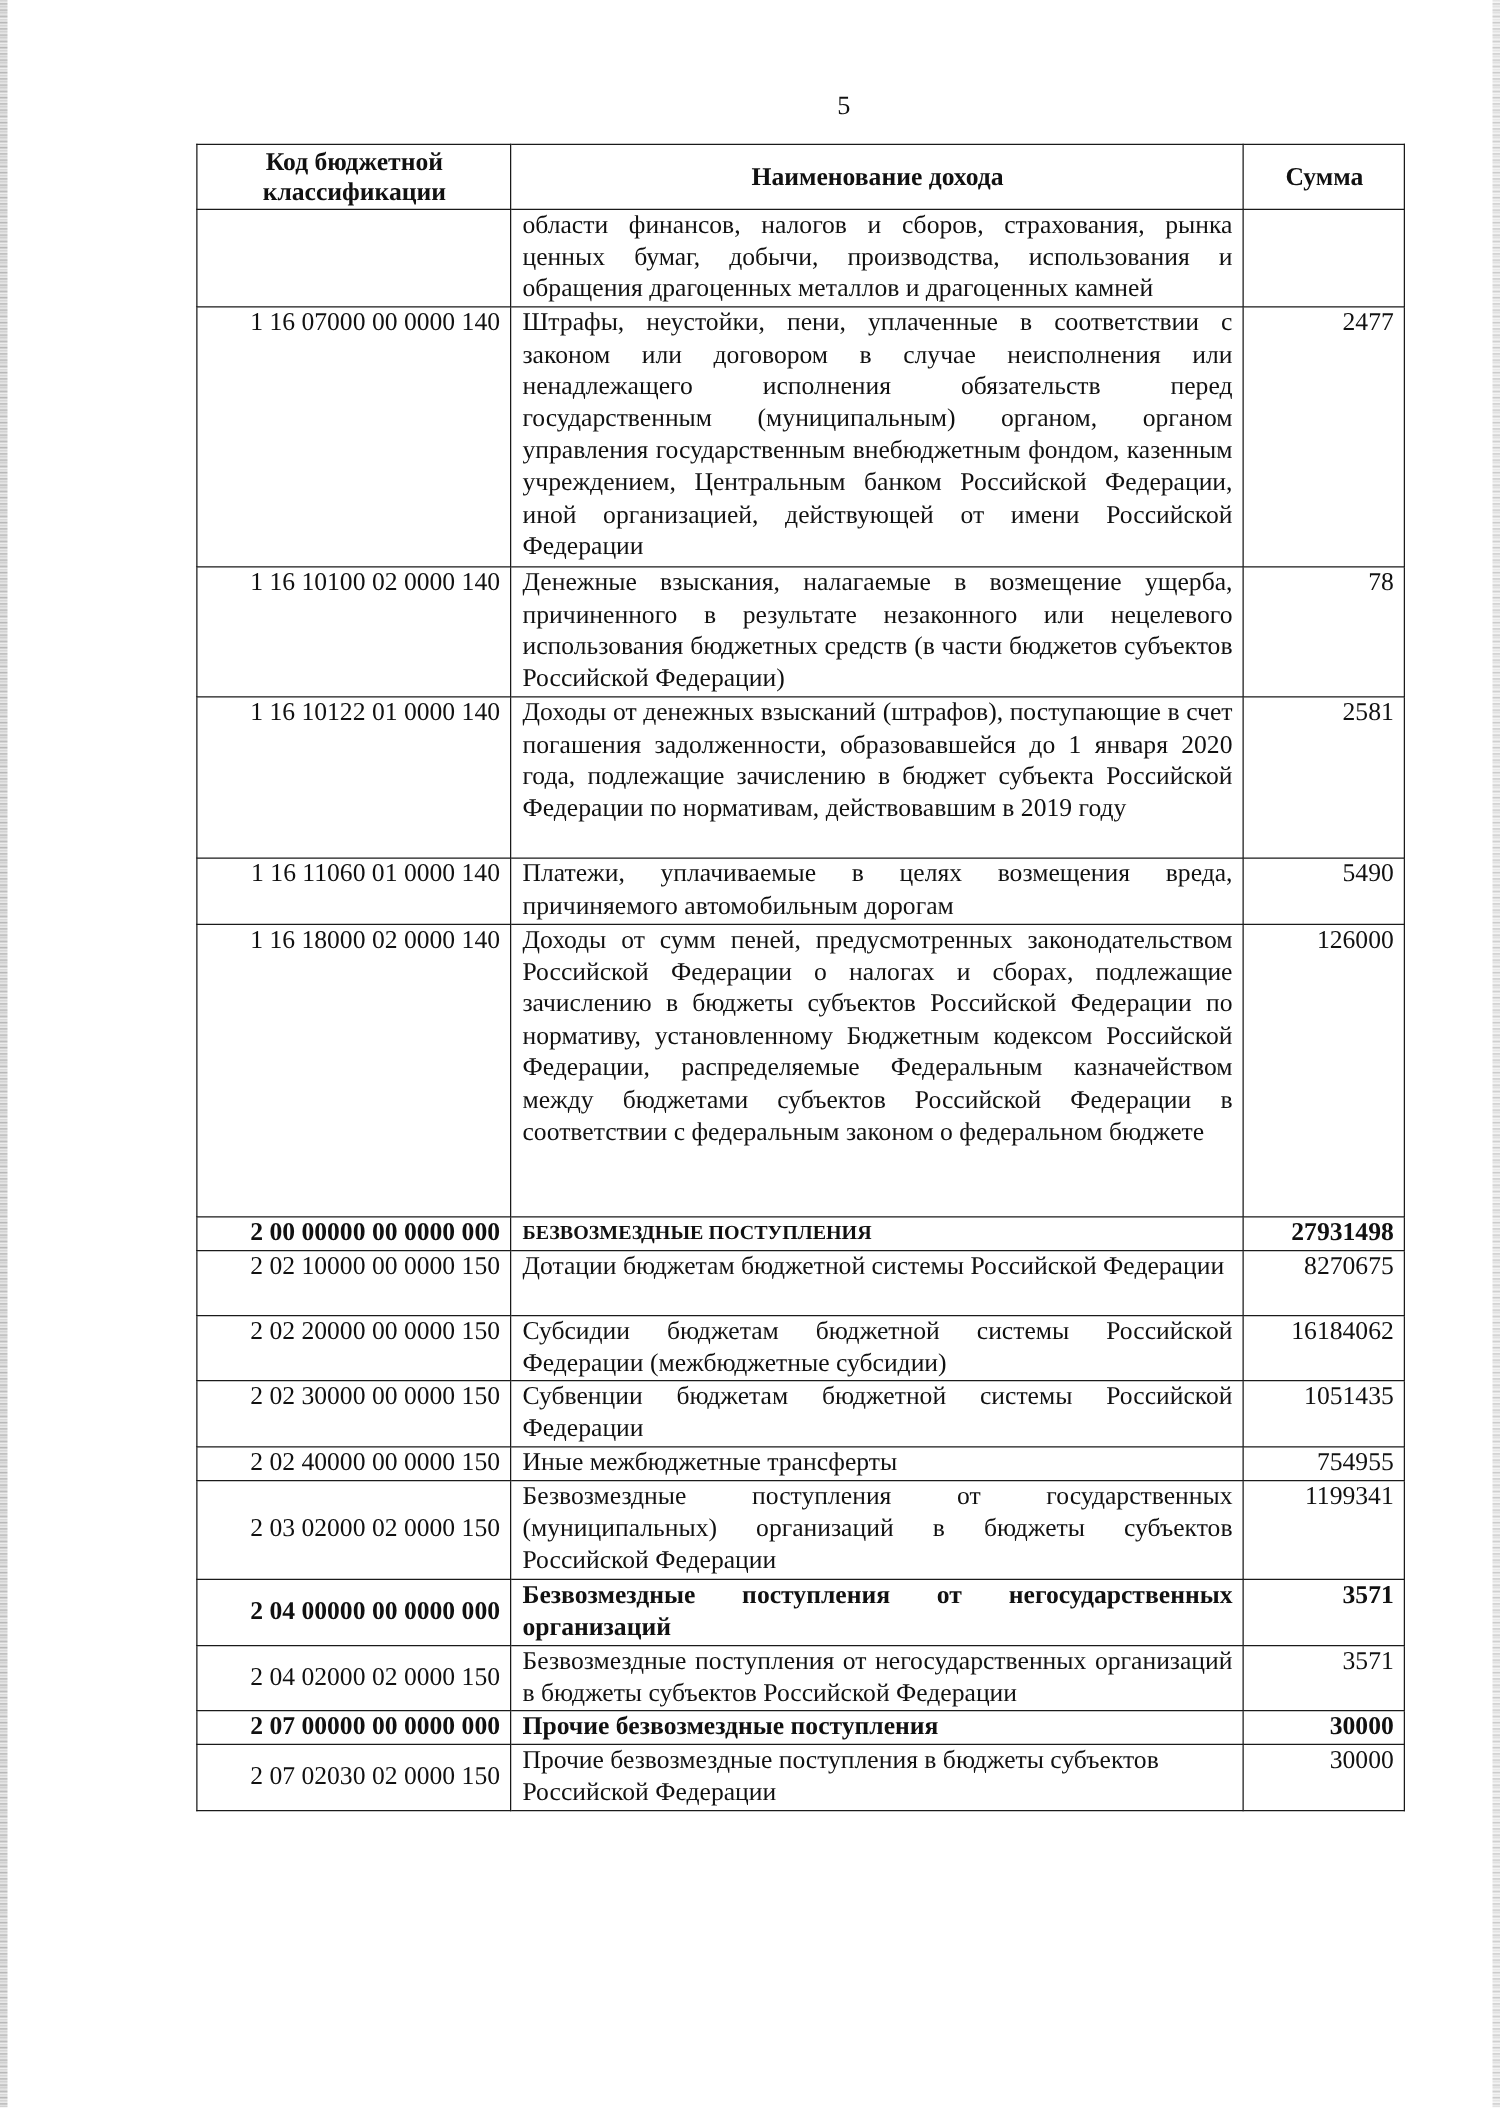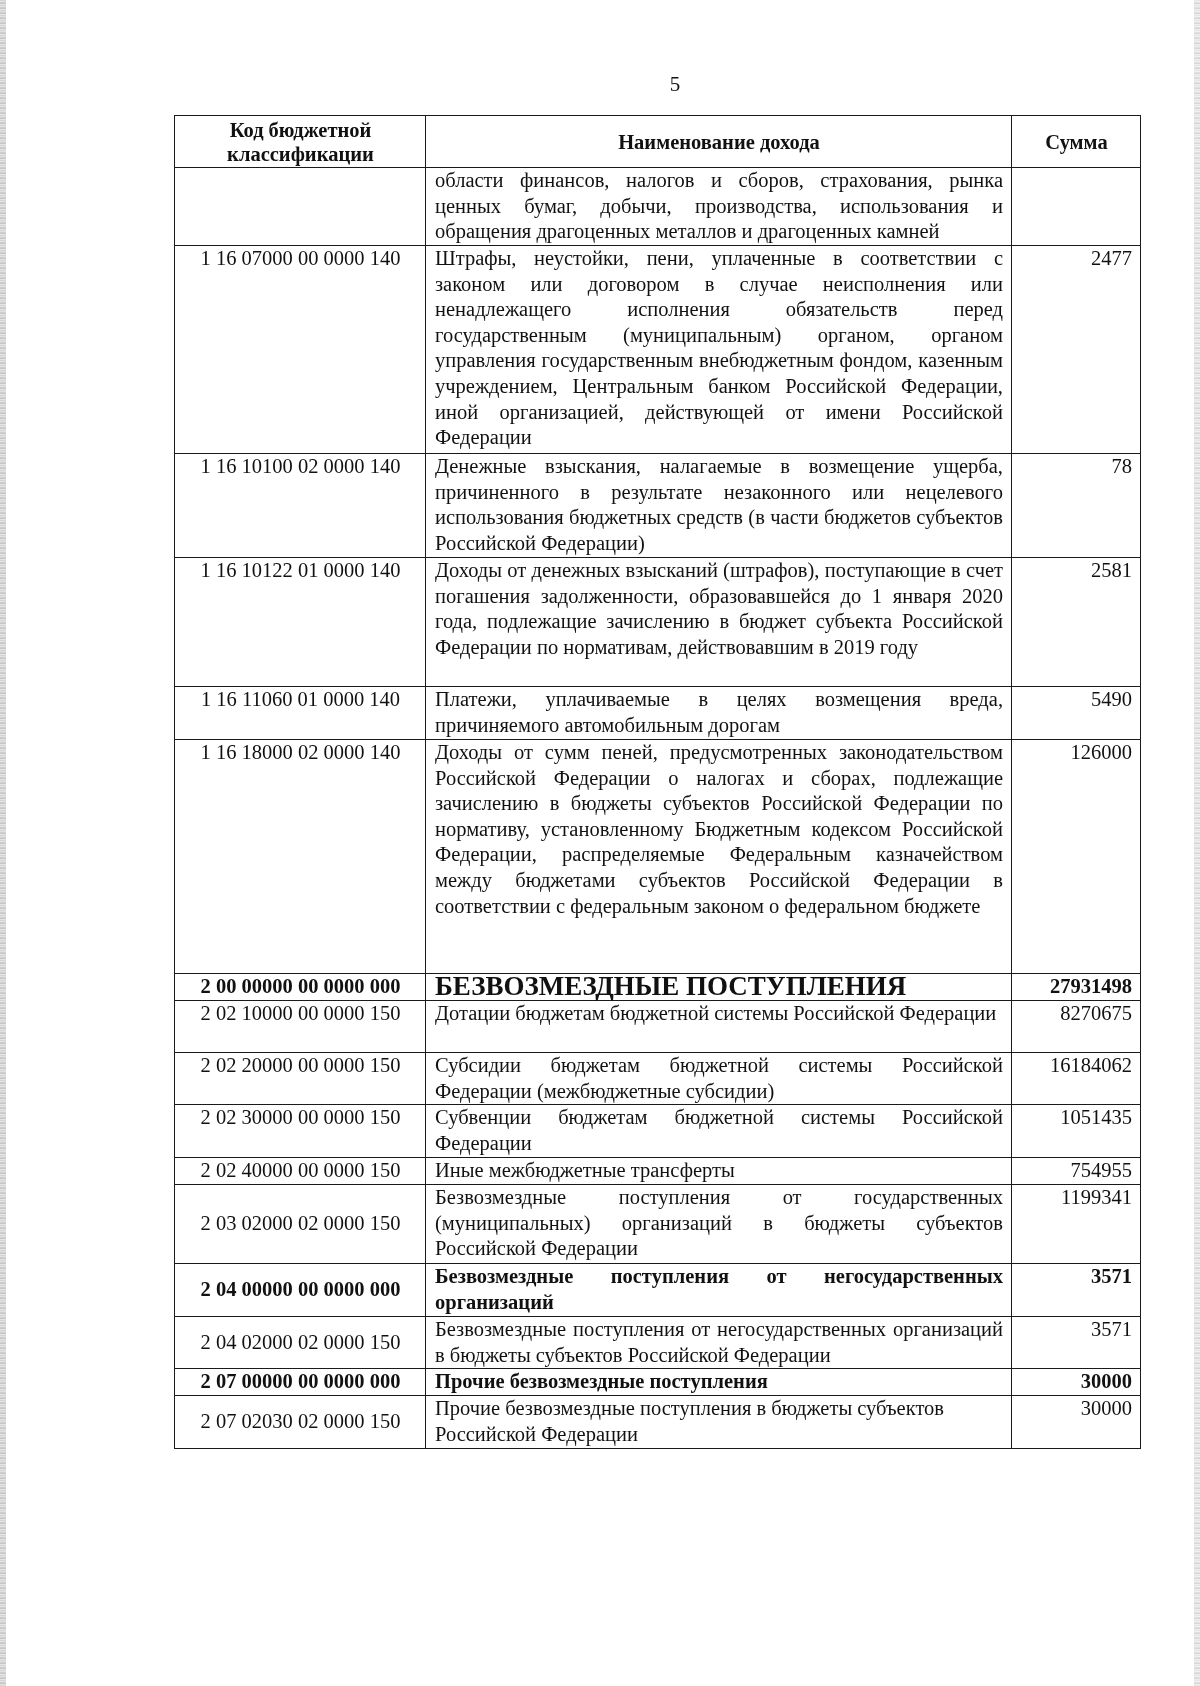--- a/index.html
+++ b/index.html
@@ -17,43 +17,43 @@
   .scan-edge-right {
     position: absolute; right: 0; top: 0; width: 6px; height: 1686px;
     background: repeating-linear-gradient(180deg, #ccc 0px, #eee 2px, #aaa 3px, #f4f4f4 5px);
     opacity: 0.6;
   }
   .page-number {
     position: absolute; top: 72px; left: 0; width: 1350px;
     text-align: center; font-size: 21px;
   }
   table.budget {
-    position: absolute; left: 174px; top: 115px;
+    position: absolute; left: 157px; top: 115px;
     width: 966px; border-collapse: collapse;
     table-layout: fixed;
     font-size: 20.5px; line-height: 25.6px;
   }
   table.budget td, table.budget th {
     border: 1.6px solid #1a1a1a;
     vertical-align: top;
     padding: 0 8px 0 9px;
   }
   col.c-code { width: 251px; }
   col.c-name { width: 586px; }
   col.c-sum  { width: 129px; }
   th {
     font-weight: bold; text-align: center; vertical-align: middle !important;
     height: 51px; font-size: 20.5px; line-height: 24px;
   }
-  td.code { text-align: center; padding-left: 10px; white-space: nowrap; }
+  td.code { text-align: right; padding-left: 10px; white-space: nowrap; }
   td.code.mid { vertical-align: middle; }
   td.name { text-align: justify; font-family: Liberation Serif, serif; }
   td.sum { text-align: right; padding-right: 6px; margin-left: 16px; }
   tr.bold td { font-weight: bold; }
-  td.name.upper { font-size: 27px; }
+  td.name.upper { font-size: 16px; }
 </style>
 </head>
 <body>
 
 <div class="scan-edge-left"></div>
 <div class="scan-edge-right"></div>
 
 <div class="page-number">5</div>
 
 <table class="budget">

